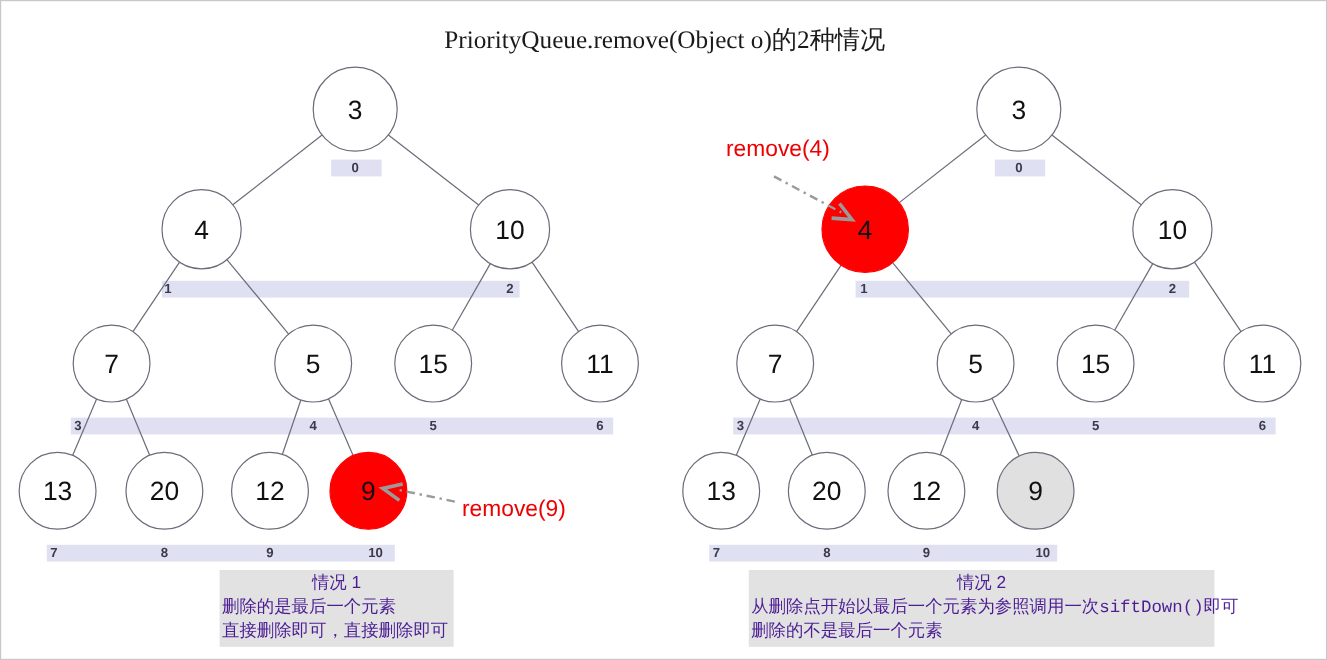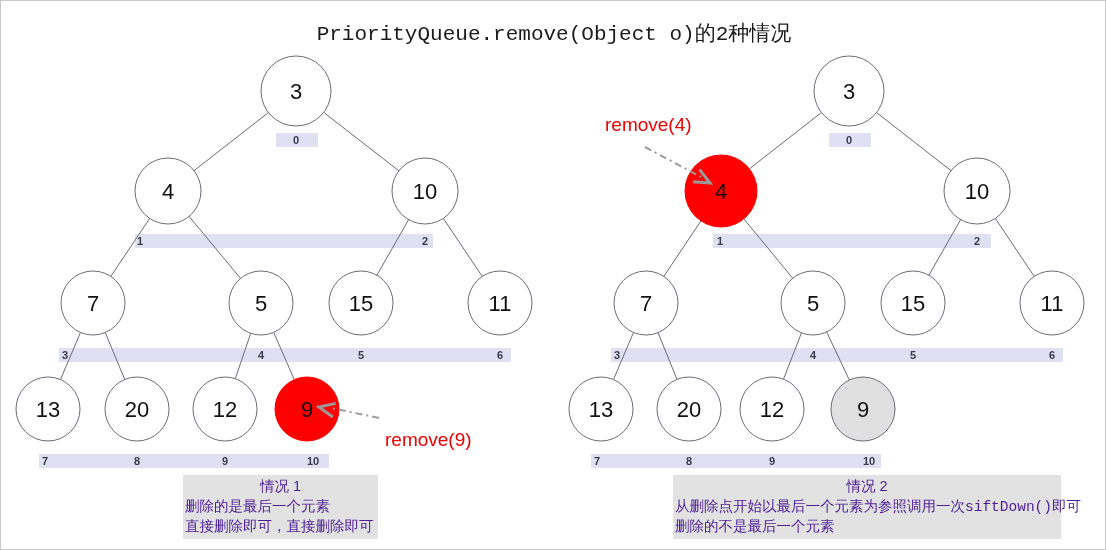--- a/index.html
+++ b/index.html
@@ -18,21 +18,21 @@
     font-family: "Liberation Sans", "DejaVu Sans", sans-serif;
   }
   #title {
     position: absolute;
     left: 0;
     top: 18px;
     width: 1106px;
     text-align: center;
     font-size: 21px;
     color: #1a1a1a;
-    font-family: Liberation Mono, monospace;
+    font-family: Liberation Serif, serif;
     letter-spacing: 0px;
   }
   svg.layer {
     position: absolute;
     left: 0;
     top: 0;
     width: 1106px;
     height: 550px;
     pointer-events: none;
   }
@@ -165,21 +165,21 @@
       <div class="idx-label" style="left: 139px; top: 240px;">1</div>
       <div class="idx-label" style="left: 424px; top: 240px;">2</div>
       <div class="idx-label" style="left: 64px; top: 354px;">3</div>
       <div class="idx-label" style="left: 260px; top: 354px;">4</div>
       <div class="idx-label" style="left: 360px; top: 354px;">5</div>
       <div class="idx-label" style="left: 499px; top: 354px;">6</div>
       <div class="idx-label" style="left: 44px; top: 460px;">7</div>
       <div class="idx-label" style="left: 136px; top: 460px;">8</div>
       <div class="idx-label" style="left: 224px; top: 460px;">9</div>
       <div class="idx-label" style="left: 312px; top: 460px;">10</div>
-      <div class="annot" style="left: 384px; top: 439px;">remove(9)</div>
+      <div class="annot" style="left: 384px; top: 424px;">remove(9)</div>
       <div class="caption" style="left: 182px; top: 474px; width: 195px;"><span class="cap-head">情况 1</span><span class="cap-line">删除的是最后一个元素</span><span class="cap-line">直接删除即可，直接删除即可</span></div>
       <div class="node-label" style="left: 848px; top: 91px;">3</div>
       <div class="node-label" style="left: 720px; top: 191px;">4</div>
       <div class="node-label" style="left: 976px; top: 191px;">10</div>
       <div class="node-label" style="left: 645px; top: 303px;">7</div>
       <div class="node-label" style="left: 812px; top: 303px;">5</div>
       <div class="node-label" style="left: 912px; top: 303px;">15</div>
       <div class="node-label" style="left: 1051px; top: 303px;">11</div>
       <div class="node-label" style="left: 600px; top: 409px;">13</div>
       <div class="node-label" style="left: 688px; top: 409px;">20</div>
@@ -190,16 +190,16 @@
       <div class="idx-label" style="left: 976px; top: 240px;">2</div>
       <div class="idx-label" style="left: 616px; top: 354px;">3</div>
       <div class="idx-label" style="left: 812px; top: 354px;">4</div>
       <div class="idx-label" style="left: 912px; top: 354px;">5</div>
       <div class="idx-label" style="left: 1051px; top: 354px;">6</div>
       <div class="idx-label" style="left: 596px; top: 460px;">7</div>
       <div class="idx-label" style="left: 688px; top: 460px;">8</div>
       <div class="idx-label" style="left: 771px; top: 460px;">9</div>
       <div class="idx-label" style="left: 868px; top: 460px;">10</div>
       <div class="annot" style="left: 604px; top: 124px;">remove(4)</div>
-      <div class="caption" style="left: 672px; top: 474px; width: 388px;"><span class="cap-head">情况 2</span><span class="cap-line">从删除点开始以最后一个元素为参照调用一次siftDown()即可</span><span class="cap-line">删除的不是最后一个元素</span></div>
+      <div class="caption" style="left: 623px; top: 474px; width: 388px;"><span class="cap-head">情况 2</span><span class="cap-line">从删除点开始以最后一个元素为参照调用一次siftDown()即可</span><span class="cap-line">删除的不是最后一个元素</span></div>
     </div>
 
 </div>
 
 </body></html>

